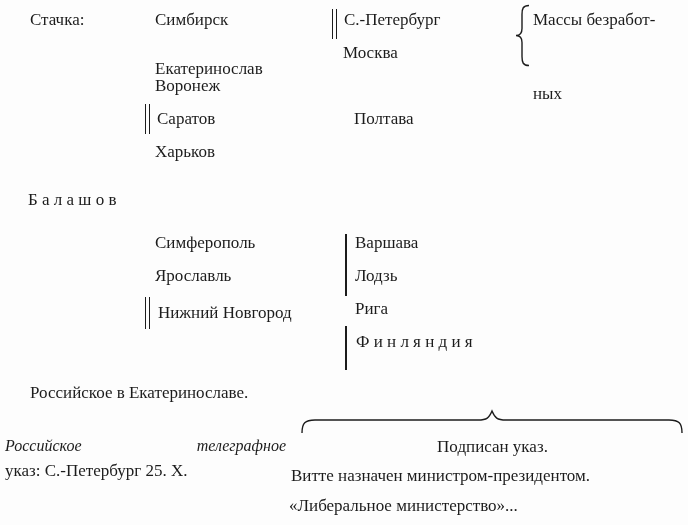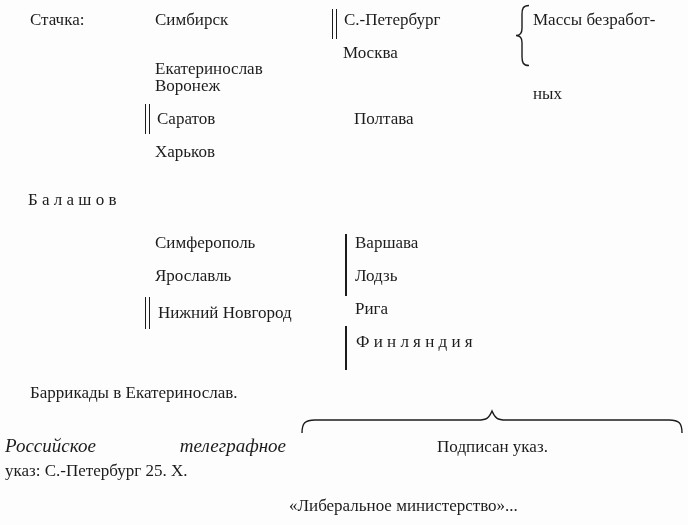--- a/index.html
+++ b/index.html
@@ -29,21 +29,21 @@
   .sbar {
     position: absolute;
     width: 1.6px;
     background: #1c1c1c;
   }
   .brace-svg { position: absolute; }
   .justline {
     position: absolute;
     display: flex;
     justify-content: space-between;
-    font-size: 19px;
+    font-size: 16px;
     line-height: 31px;
     height: 31px;
     font-style: italic;
   }
   .centerline {
     position: absolute;
     text-align: center;
     font-size: 17px;
     line-height: 30px;
     height: 30px;
@@ -84,27 +84,28 @@
   <div class="dbar" style="left:145px; top:297px; height:32px;"></div>
 
   <div class="sbar" style="left:345px; top:234px; height:62px;"></div>
   <span class="t" style="left:355px; top:226px;">Варшава</span>
   <span class="t" style="left:355px; top:259px;">Лодзь</span>
   <span class="t" style="left:355px; top:292px;">Рига</span>
 
   <div class="sbar" style="left:345px; top:326px; height:44px;"></div>
   <span class="t it" style="left:356px; top:325px;">Ф и н л я н д и я</span>
 
-  <span class="t" style="left:30px; top:376px;">Баррикады в Екатеринослав.</span>
+  <span class="t" style="left:30px; top:376px;">Российское в Екатеринославе.</span>
 
   <div class="justline" style="left:5px; top:430px; width:281px;">
     <span>Российское</span>
     <span>телеграфное</span>
   </div>
   <span class="t" style="left:5px; top:455px; line-height:31px; height:31px;"><span class="it">указ:</span>&nbsp;<span>С.-Петербург 25. X.</span></span>
 
   <svg class="brace-svg" style="left:301px; top:408px;" width="382" height="27" viewBox="0 0 382 27">
     <path d="M1,25 C1,15 4,12 14,12 L177,12 C186,12 188,10 191,3 C194,10 196,12 205,12 L368,12 C378,12 381,15 381,25" fill="none" stroke="#1c1c1c" stroke-width="1.4"></path>
   </svg>
   <div class="centerline" style="left:302px; top:432px; width:381px;">Подписан указ.</div>
+  <span class="t" style="left:291px; top:461px; line-height:30px; height:30px;">Витте назначен министром-президентом.</span>
   <span class="t" style="left:289px; top:491px; line-height:30px; height:30px;">«Либеральное министерство»...</span>
 
 </div>
 
 </body></html>

